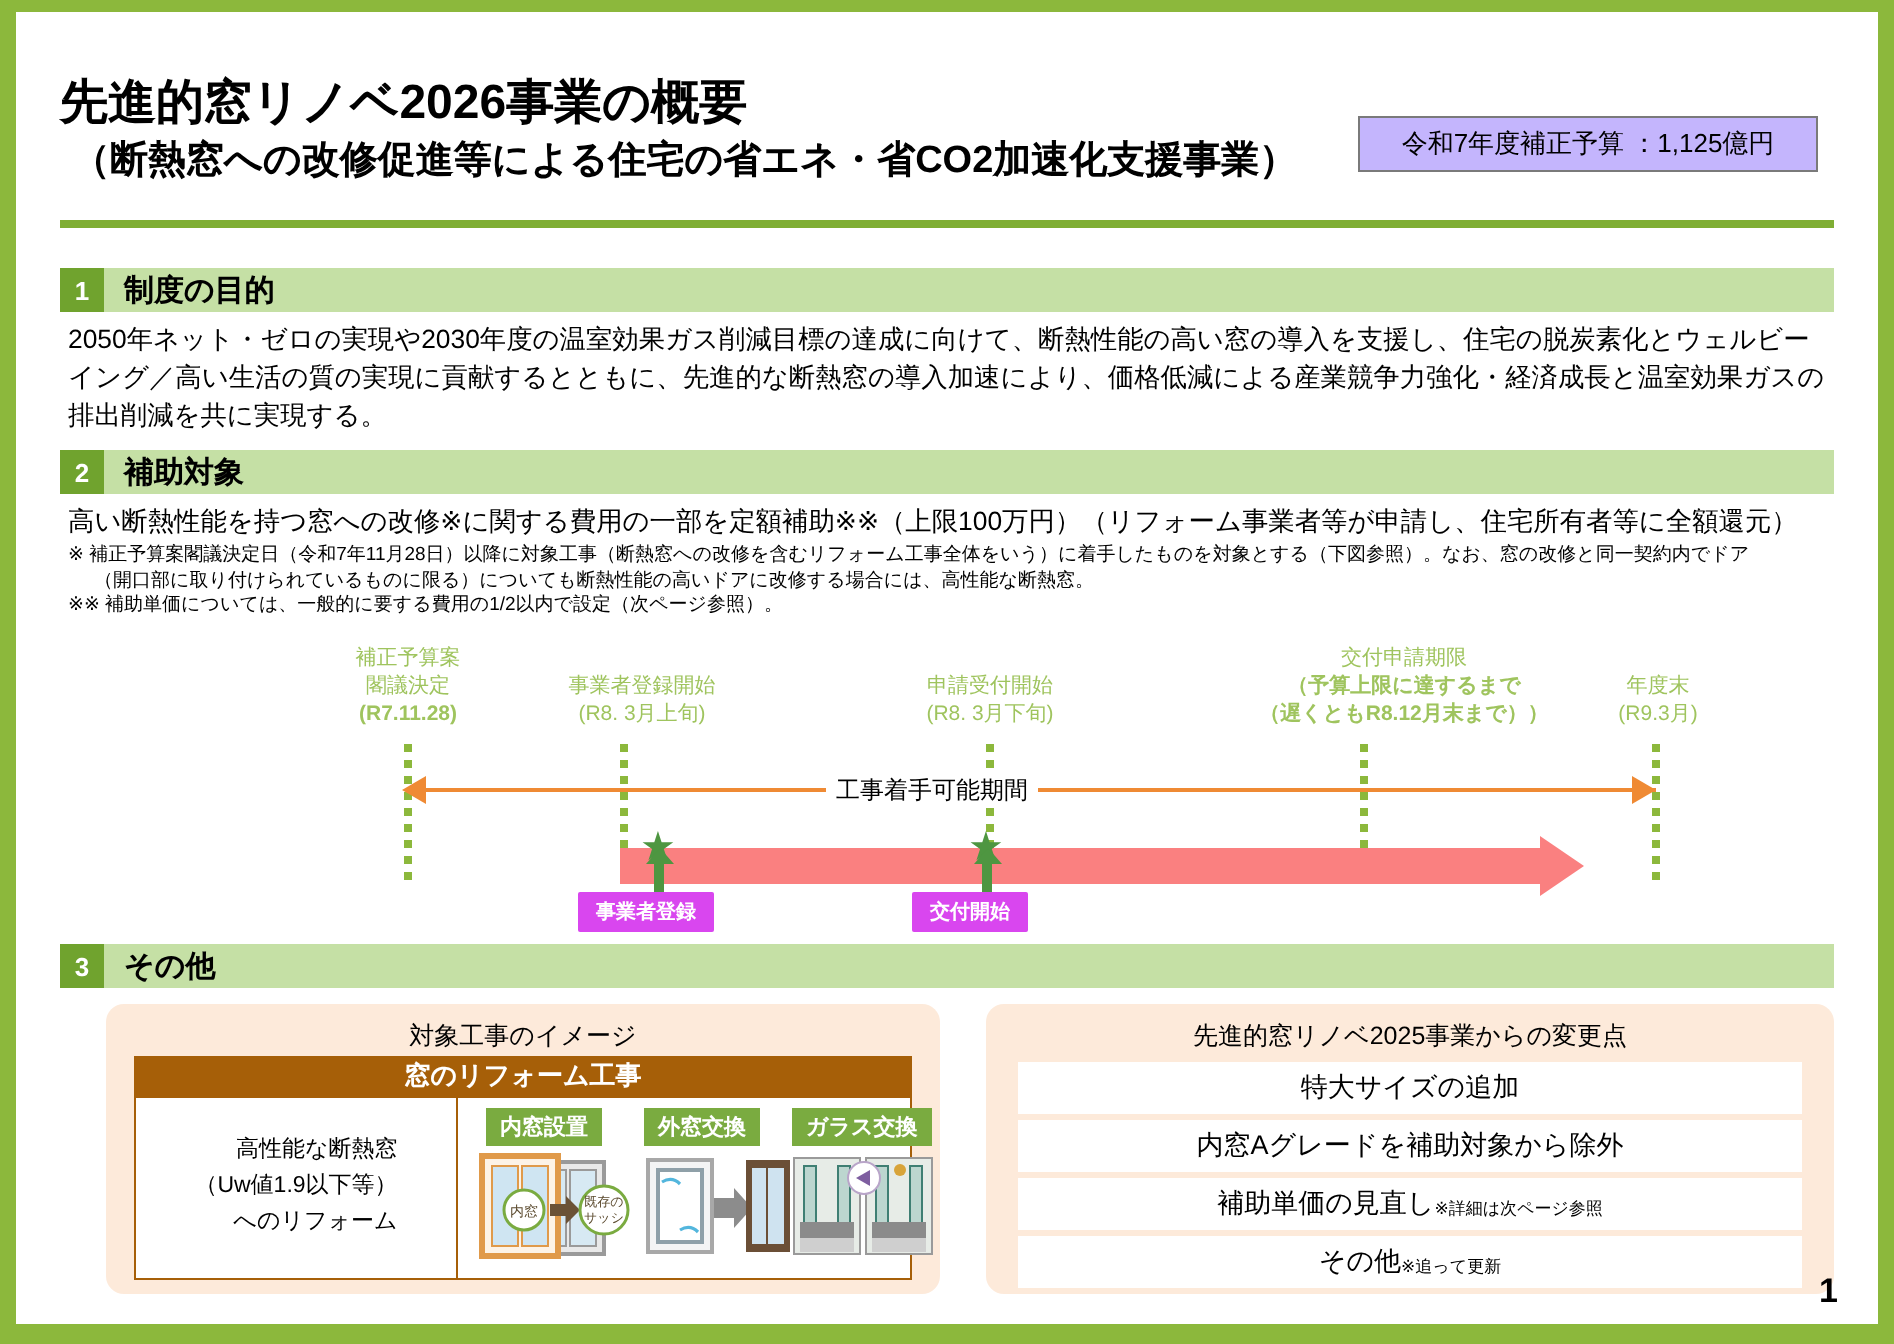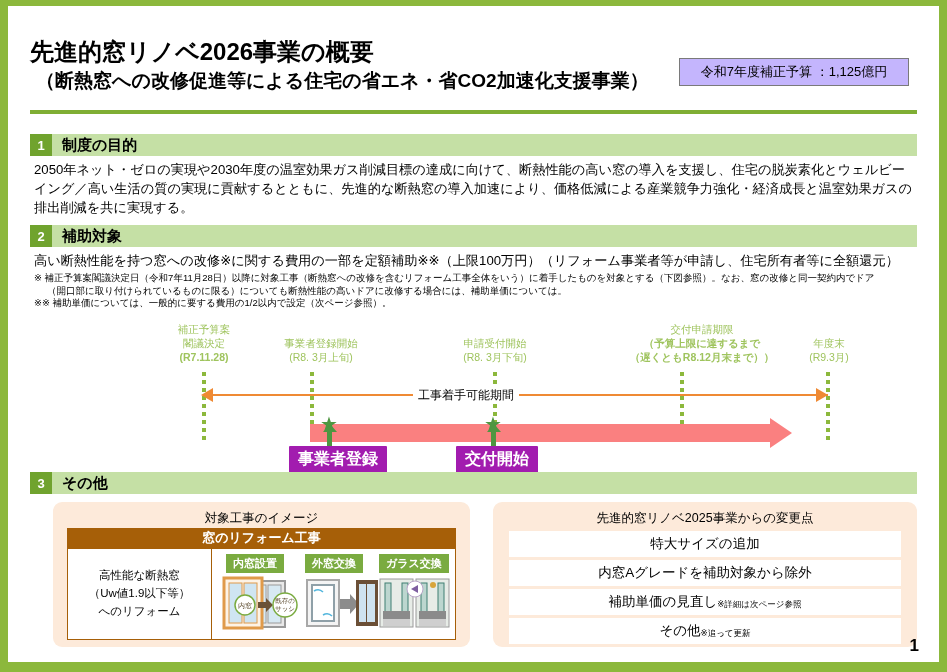--- a/index.html
+++ b/index.html
@@ -54,39 +54,39 @@
   .orange-head-l{position:absolute;width:0;height:0;
     border-top:7px solid transparent;border-bottom:7px solid transparent;border-right:12px solid #ef8a34;}
   .orange-head-r{position:absolute;width:0;height:0;
     border-top:7px solid transparent;border-bottom:7px solid transparent;border-left:12px solid #ef8a34;}
   .orange-cap{position:absolute;font-size:12px;color:#000;background:#fff;padding:0 5px;}
   .pink-bar{position:absolute;height:18px;background:#fa8080;}
   .pink-head{position:absolute;width:0;height:0;
     border-top:15px solid transparent;border-bottom:15px solid transparent;border-left:22px solid #fa8080;}
   .star{position:absolute;color:#4e9641;font-size:20px;line-height:1;}
   .tag{
-    position:absolute;background:#a21caf;color:#fff;font-size:16px;font-weight:bold;
+    position:absolute;background:#d946ef;color:#fff;font-size:10px;font-weight:bold;
     padding:3px 9px;white-space:nowrap;border-radius:1px;
   }
   .tag-stem{position:absolute;width:5px;background:#4e9641;}
   .tag-tip{position:absolute;width:0;height:0;
     border-left:7px solid transparent;border-right:7px solid transparent;border-bottom:8px solid #4e9641;}
   
   .panel{position:absolute;background:#fdeada;border-radius:9px;}
   .panel-title{
     position:absolute;width:100%;text-align:center;font-size:12.5px;font-weight:normal;color:#000;
   }
   .brown-head{
     position:absolute;background:#a65f08;color:#fff;font-size:13px;font-weight:bold;
     display:flex;align-items:center;justify-content:center;
   }
   .white-body{position:absolute;background:#fff;border:1px solid #a65f08;box-sizing:border-box;display:flex;}
   .cell-left{
-    width:144px;border-right:1px solid #a65f08;box-sizing:border-box;
-    display:flex;align-items:center;justify-content:center;text-align:center;
+    width:161px;border-right:1px solid #a65f08;box-sizing:border-box;
+    display:flex;align-items:center;justify-content:center;text-align:right;
     font-size:11.5px;color:#000;line-height:1.55;
   }
   .cell-right{flex:1;position:relative;}
   .chip{
     position:absolute;background:#7aab40;color:#fff;font-size:11px;font-weight:bold;
     padding:2px 7px;white-space:nowrap;
   }
   .chglist{position:absolute;left:16px;right:16px;}
   .chgrow{
     background:#fff;height:26px;margin-bottom:3px;
@@ -120,21 +120,21 @@
   </div>
   <div class="para" style="left:26px;top:154px;width:880px;">2050年ネット・ゼロの実現や2030年度の温室効果ガス削減目標の達成に向けて、断熱性能の高い窓の導入を支援し、住宅の脱炭素化とウェルビーイング／高い生活の質の実現に貢献するとともに、先進的な断熱窓の導入加速により、価格低減による産業競争力強化・経済成長と温室効果ガスの排出削減を共に実現する。</div>
 
   <div class="sec-head" style="left:22px;top:219px;width:887px;">
     <div class="sec-badge">2</div>
     <div class="sec-bar">補助対象</div>
   </div>
   <div class="para" style="left:26px;top:245px;width:890px;">高い断熱性能を持つ窓への改修※に関する費用の一部を定額補助※※（上限100万円）（リフォーム事業者等が申請し、住宅所有者等に全額還元）</div>
   <div class="note" style="left:26px;top:266px;width:895px;">
     <span>※ 補正予算案閣議決定日（令和7年11月28日）以降に対象工事（断熱窓への改修を含むリフォーム工事全体をいう）に着手したものを対象とする（下図参照）。なお、窓の改修と同一契約内でドア</span>
-    <span class="ind">（開口部に取り付けられているものに限る）についても断熱性能の高いドアに改修する場合には、補助単価については。</span>
+    <span class="ind">（開口部に取り付けられているものに限る）についても断熱性能の高いドアに改修する場合には、高性能な断熱窓。</span>
   </div>
   <div class="note" style="left:26px;top:291px;width:895px;">※※ 補助単価については、一般的に要する費用の1/2以内で設定（次ページ参照）。</div>
 
   <div class="tl">
 
     <div class="tl-lab" style="left:136px;top:6px;width:120px;">
       <div>補正予算案</div>
       <div>閣議決定</div>
       <div class="bold">(R7.11.28)</div>
     </div>

